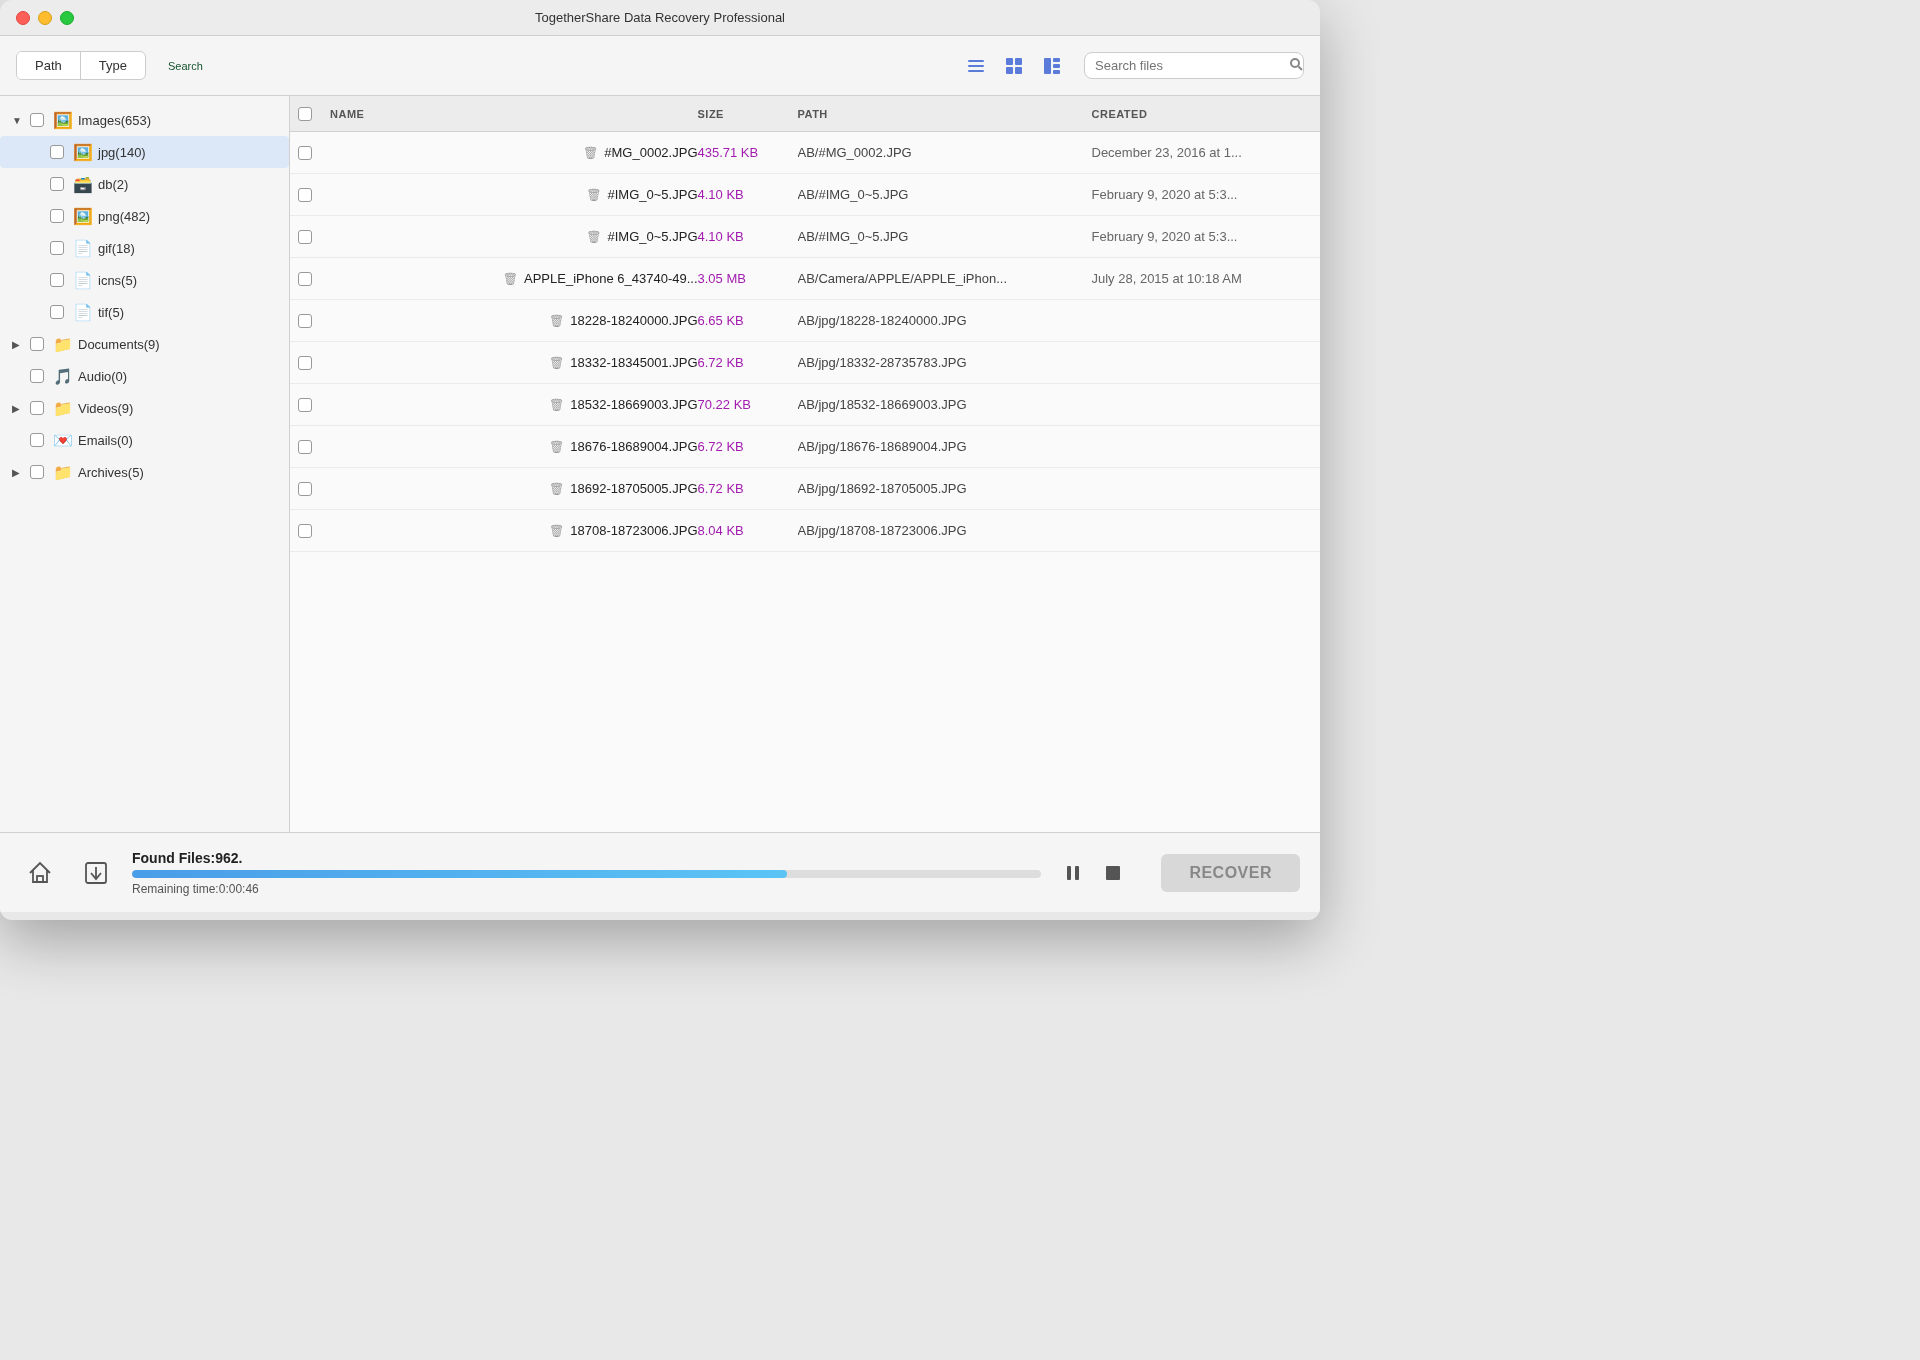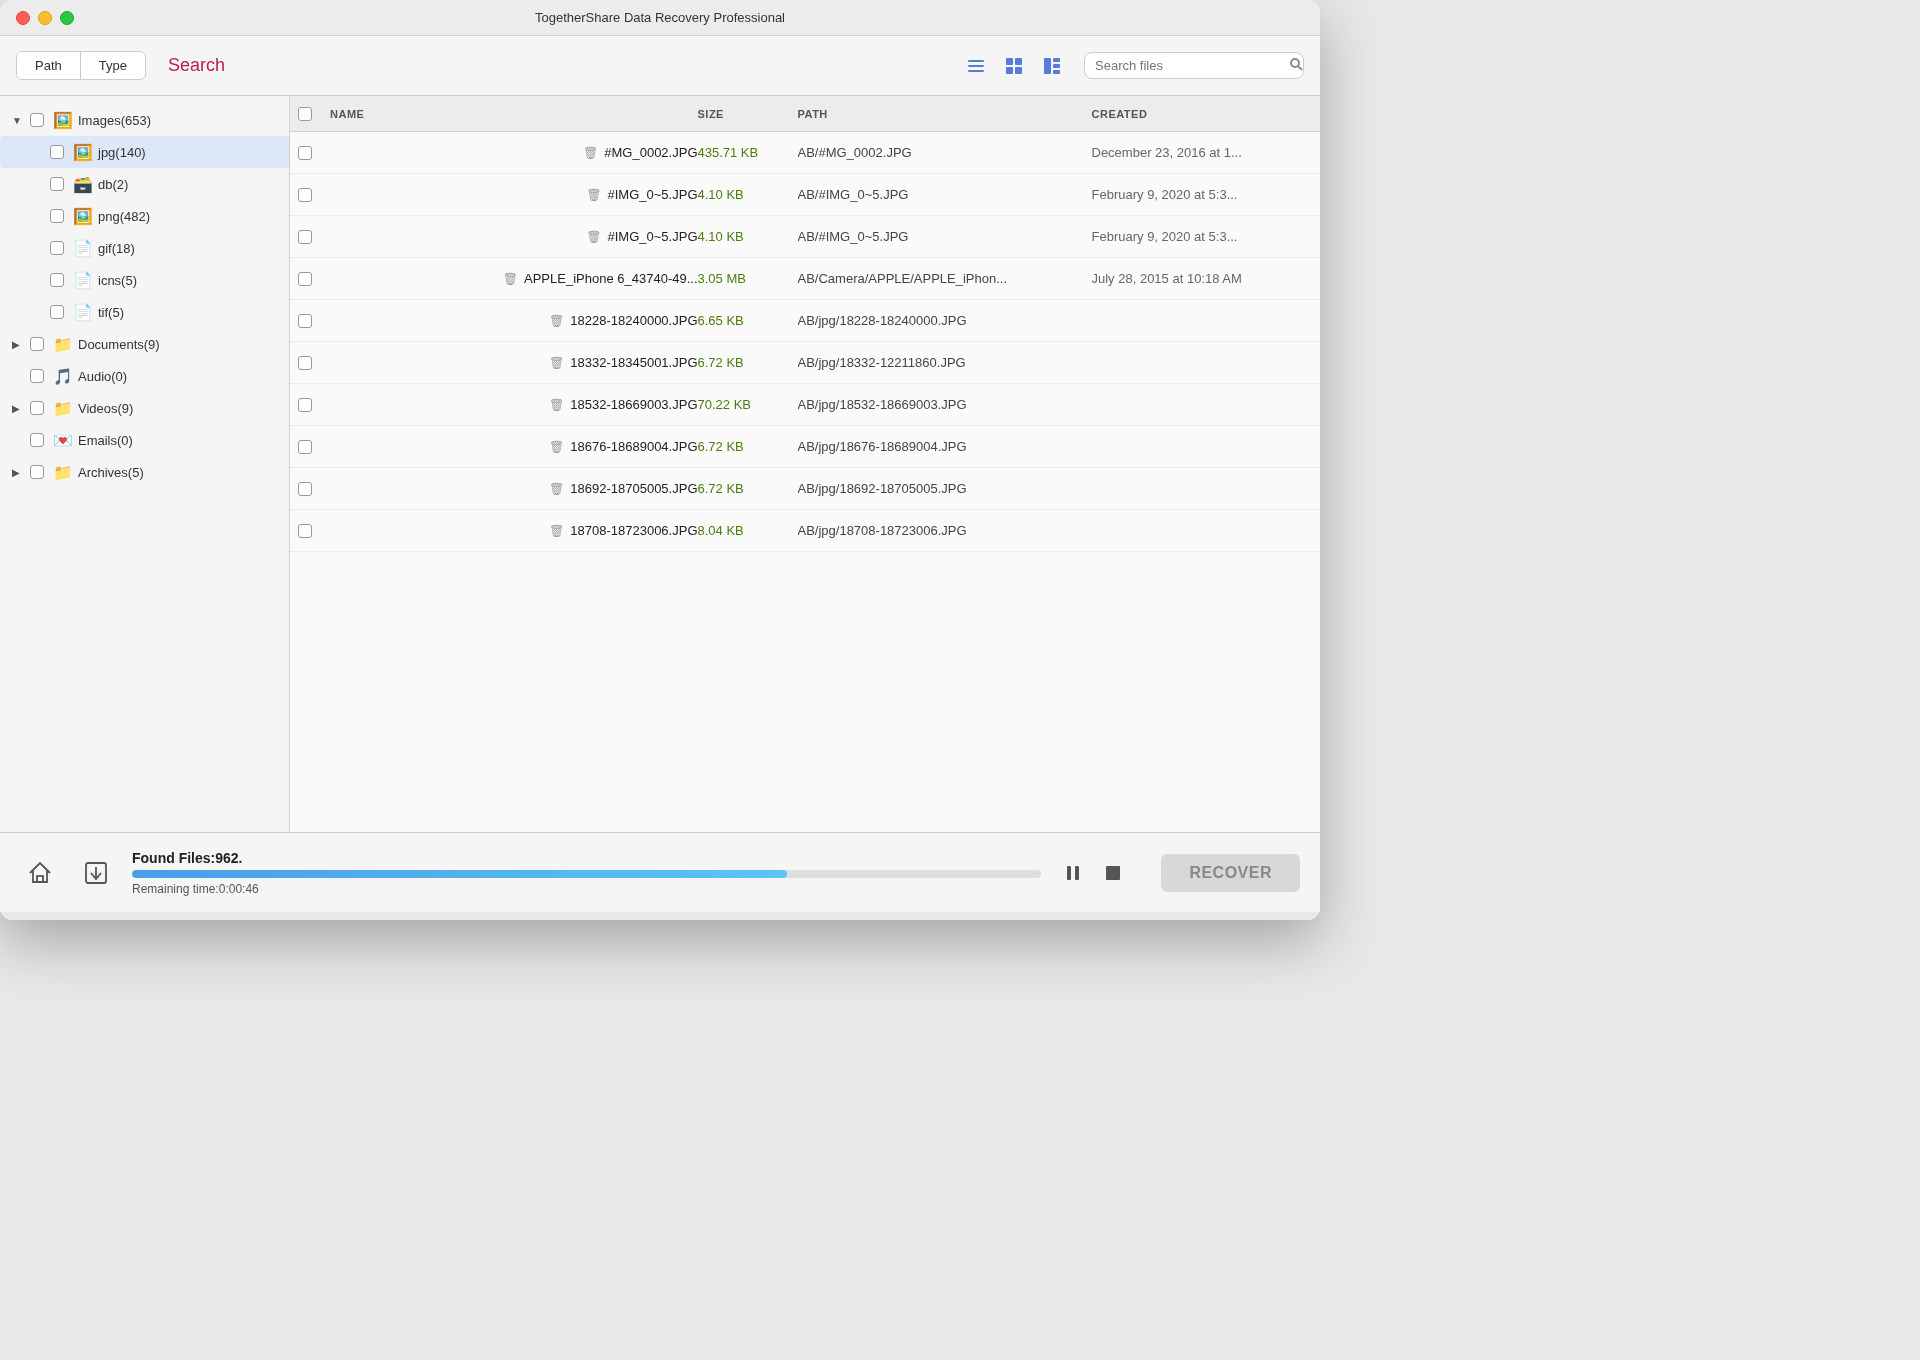--- a/index.html
+++ b/index.html
@@ -73,25 +73,25 @@
     }
     .tab-btn.active {
       background: #fff;
       font-weight: 500;
     }
     .tab-btn:first-child {
       border-right: 1px solid #ccc;
     }
     .search-tab {
       padding: 6px 14px;
-      font-size: 18px;
+      font-size: 11px;
       cursor: pointer;
       background: transparent;
       border: none;
-      color: #be185d;
+      color: #14532d;
     }
     .spacer { flex: 1; }
     .view-icons {
       display: flex;
       gap: 6px;
       align-items: center;
       margin-right: 8px;
     }
     .view-icon-btn {
       width: 32px;
@@ -247,21 +247,21 @@
       flex: 2.5;
       overflow: hidden;
       text-overflow: ellipsis;
       white-space: nowrap;
       min-width: 0;
       text-align: right;
     }
     .file-row .file-size {
       width: 100px;
       flex-shrink: 0;
-      color: #4d7c0f;
+      color: #a21caf;
     }
     .file-row .file-path {
       flex: 2;
       overflow: hidden;
       text-overflow: ellipsis;
       white-space: nowrap;
       min-width: 0;
       color: #444;
     }
     .file-row .file-created {
@@ -564,21 +564,21 @@
       <div class="file-created col-created"></div>
     </div>
         <div class="file-row">
       <div class="col-check">
         <div class="file-checkbox"></div>
       </div>
       <div class="file-name col-name">
         <span class="delete-icon">🗑</span>18332-18345001.JPG
       </div>
       <div class="file-size col-size">6.72 KB</div>
-      <div class="file-path col-path">AB/jpg/18332-12211860.JPG</div>
+      <div class="file-path col-path">AB/jpg/18332-28735783.JPG</div>
       <div class="file-created col-created"></div>
     </div>
         <div class="file-row">
       <div class="col-check">
         <div class="file-checkbox"></div>
       </div>
       <div class="file-name col-name">
         <span class="delete-icon">🗑</span>18532-18669003.JPG
       </div>
       <div class="file-size col-size">70.22 KB</div>

